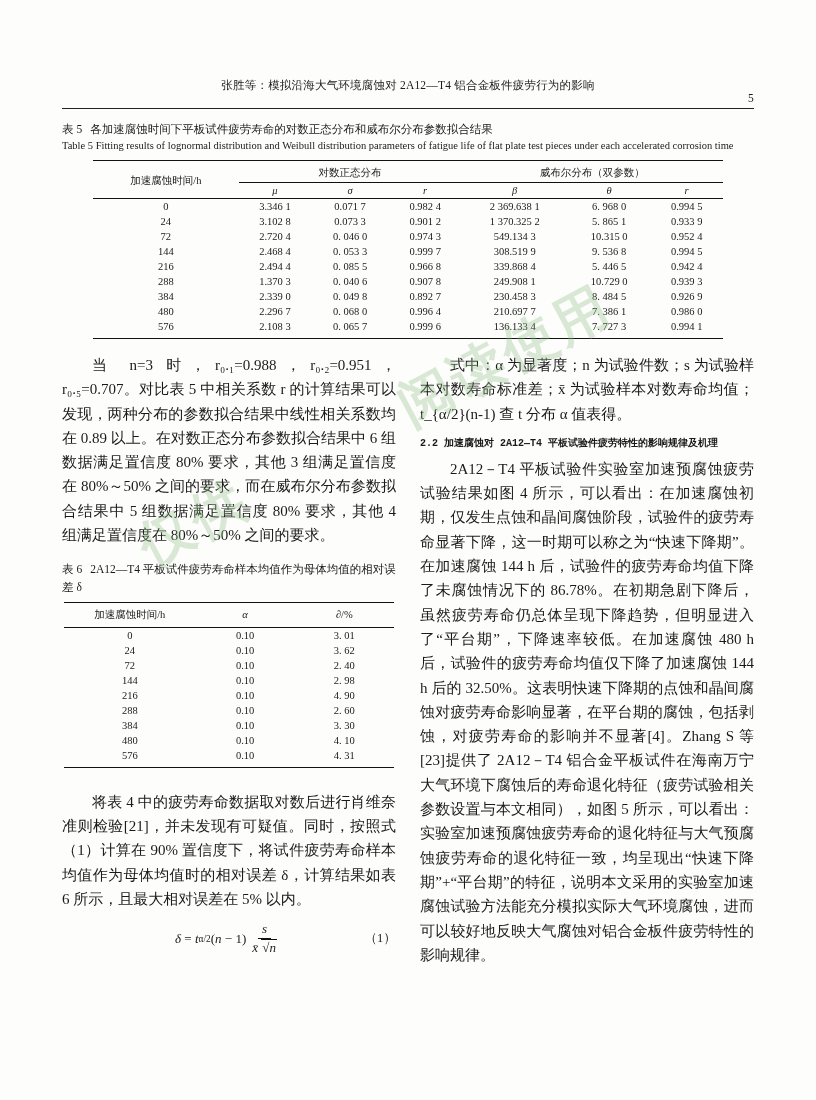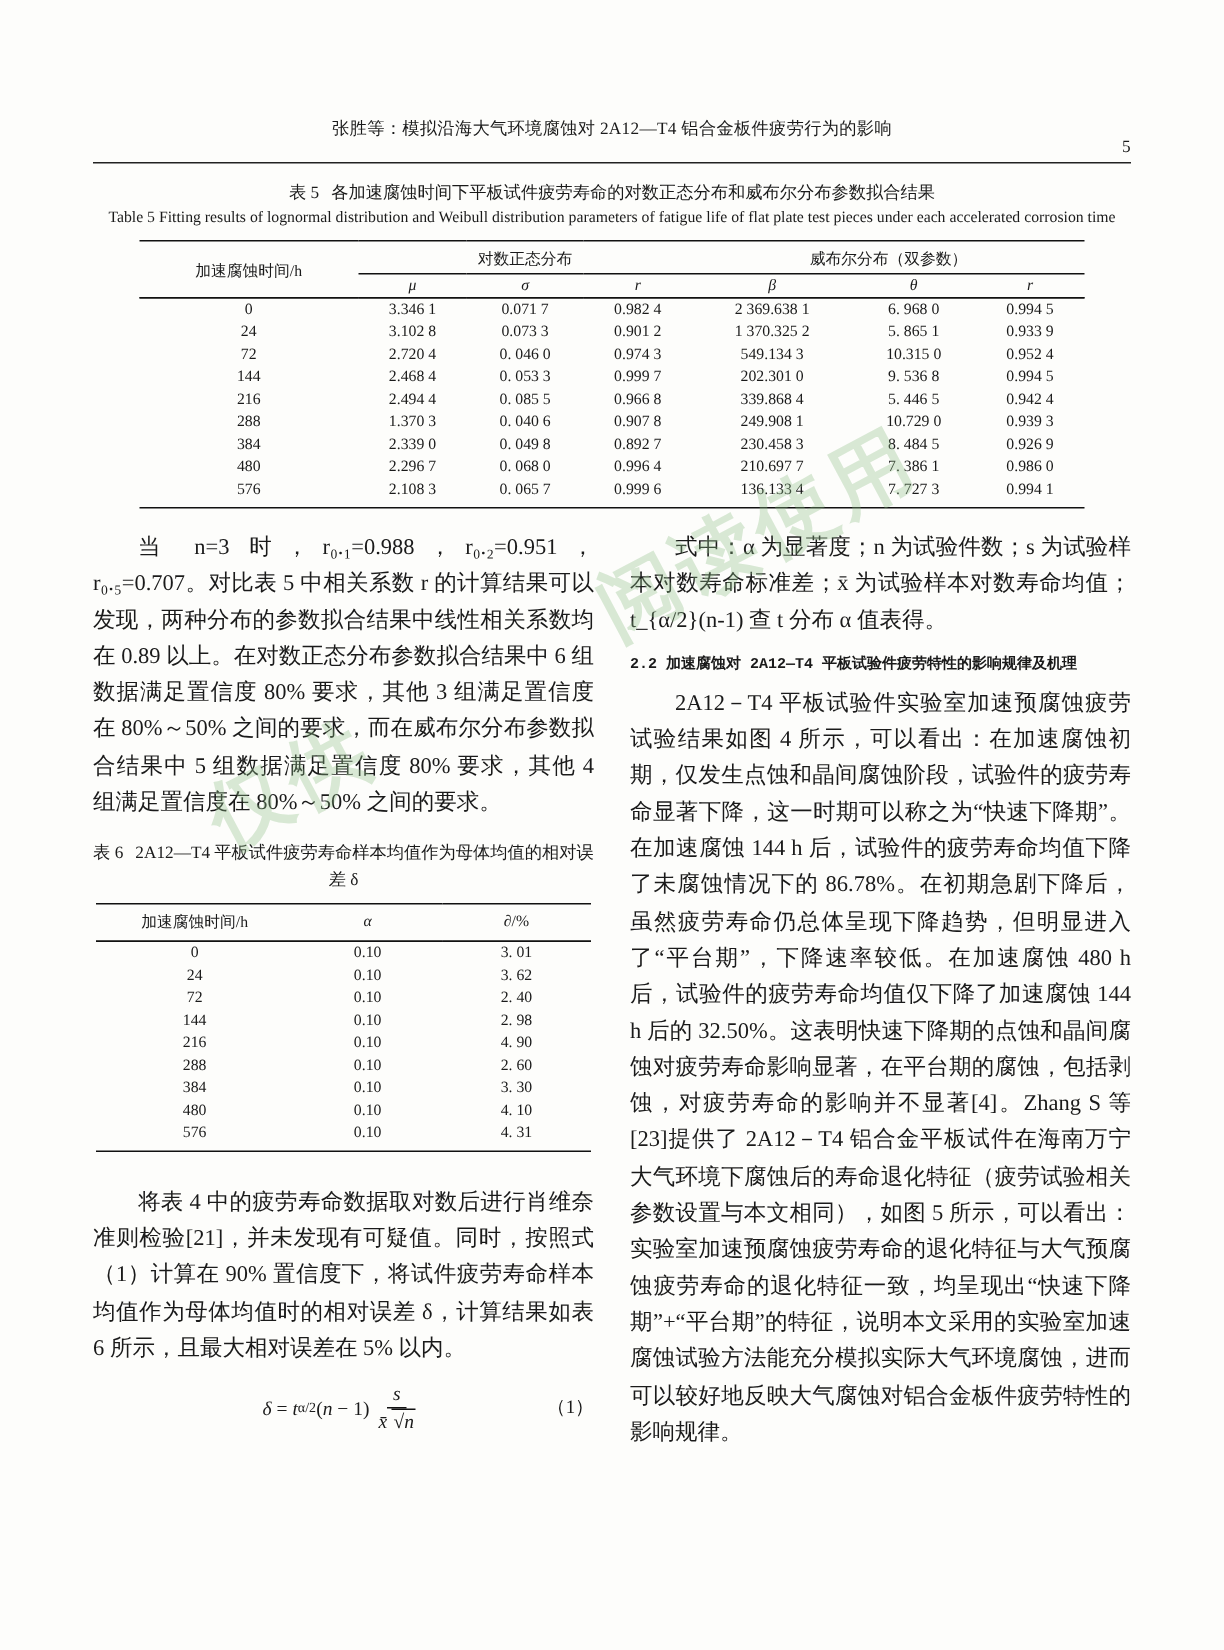--- a/index.html
+++ b/index.html
@@ -27,21 +27,21 @@
   .runhead .title{font-family:"Liberation Serif",serif;}
   .runhead .pageno{
     position:absolute;right:0;bottom:3px;font-size:11.5px;
   }
   .rule{
     border-bottom:1px solid #222;
     margin-top:1px;margin-bottom:12px;
   }
   
   .tbl-cap{
-    text-align:center;font-size:11.5px;line-height:1.5;
+    text-align:left;font-size:11.5px;line-height:1.5;
   }
   .tbl-cap .cn{font-size:11.5px;}
   .tbl-cap .en{font-size:10.5px;font-style:normal;}
   .tbl-cap .cn .lbl{margin-right:8px;}
   
   table.data{
     border-collapse:collapse;
     font-size:10.5px;
     margin:6px auto 0 auto;
   }
@@ -174,21 +174,21 @@
           <td>0.974 3</td>
           <td>549.134 3</td>
           <td>10.315 0</td>
           <td>0.952 4</td>
         </tr>
       <tr>
           <td>144</td>
           <td>2.468 4</td>
           <td>0. 053 3</td>
           <td>0.999 7</td>
-          <td>202.301 0</td>
+          <td>308.519 9</td>
           <td>9. 536 8</td>
           <td>0.994 5</td>
         </tr>
       <tr>
           <td>216</td>
           <td>2.494 4</td>
           <td>0. 085 5</td>
           <td>0.966 8</td>
           <td>339.868 4</td>
           <td>5. 446 5</td>

